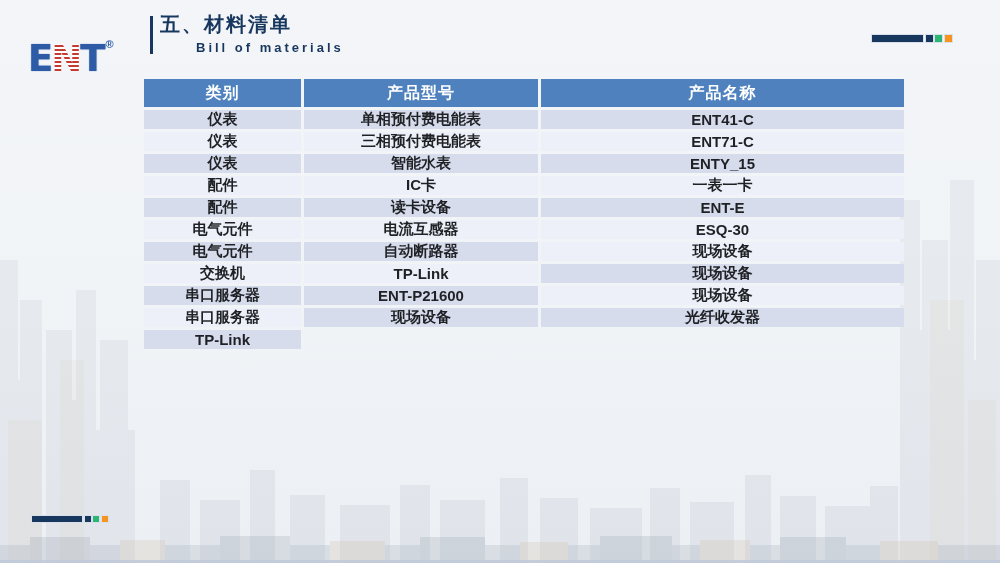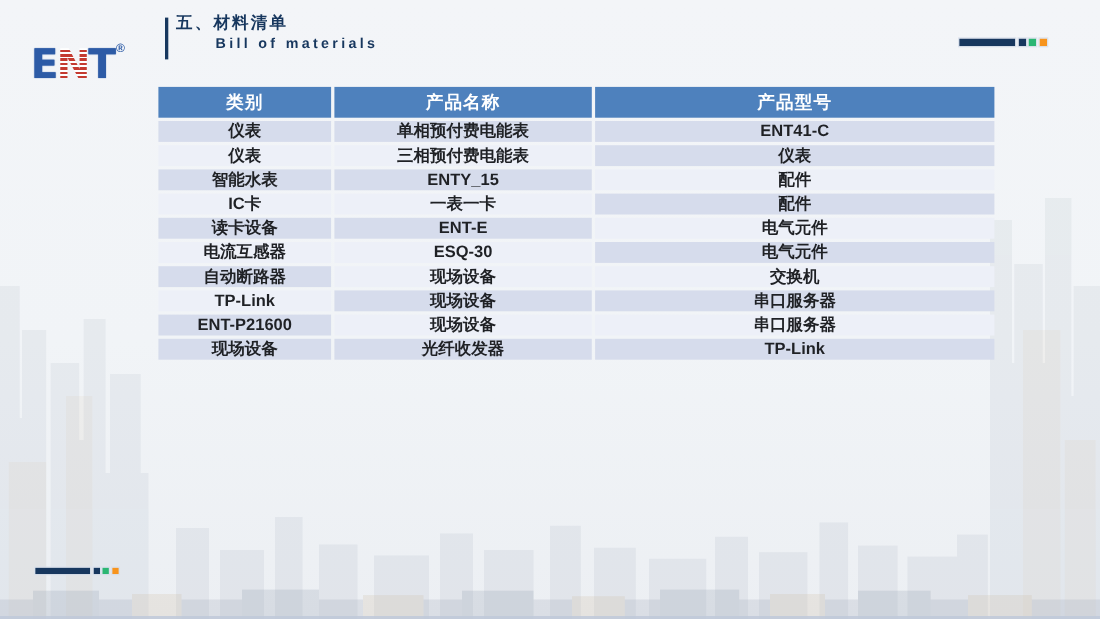--- a/index.html
+++ b/index.html
@@ -29,21 +29,21 @@
     .logo .logo-n {
       background:repeating-linear-gradient(180deg,#c43a30 0 2.5px,#ffffff 2.5px 4px);
       -webkit-background-clip:text; background-clip:text; color:transparent;
       text-shadow:none;
     }
   }
   .reg-mark { font-size:11px; color:#2d5ba6; font-weight:700; margin-left:2px; line-height:12px; }
 
   .title-divider { position:absolute; left:150px; top:16px; width:3px; height:38px; background:#17375e; }
   .title-block { position:absolute; left:160px; top:11px; }
-  .page-title { font-size:15px; font-weight:700; color:#17375e; letter-spacing:2px;font-family:Liberation Mono, monospace; }
+  .page-title { font-size:20px; font-weight:700; color:#17375e; letter-spacing:2px;font-family:Liberation Mono, monospace; }
   .page-subtitle { font-size:13px; font-weight:600; color:#17375e; letter-spacing:3px; margin-top:2px;padding-left:36px; }
 
   
   .deco { position:absolute; display:flex; align-items:center; }
   .deco-tr { left:872px; top:35px; }
   .deco-bl { left:32px; top:516px; }
   .deco .bar { width:51px; height:7px; outline:1px solid #d9e0ec; }
   .deco .sq { width:7px; height:7px; margin-left:2.5px; outline:1px solid #d9e0ec; }
   .deco-bl .bar { width:50px; height:6px; }
   .deco-bl .sq { width:6px; height:6px; }
@@ -139,27 +139,28 @@
 
   <div class="deco deco-tr">
     <div class="bar" style="background:#17375e"></div>
     <div class="sq" style="background:#17375e"></div>
     <div class="sq" style="background:#2bb673"></div>
     <div class="sq" style="background:#f7941d"></div>
   </div>
 
   <div class="bom-table" id="bom-table">
       <div class="cell head" style="background: rgb(78, 129, 189);">类别</div>
+      <div class="cell head" style="background: rgb(78, 129, 189);">产品型号</div>
       <div class="cell head" style="background: rgb(78, 129, 189);">产品名称</div>
-      <div class="cell head" style="background: rgb(78, 129, 189);">产品型号</div>
       <div class="cell row-dark">仪表</div>
       <div class="cell row-dark">单相预付费电能表</div>
       <div class="cell row-dark">ENT41-C</div>
       <div class="cell row-light">仪表</div>
       <div class="cell row-light">三相预付费电能表</div>
+      <div class="cell row-light">ENT71-C</div>
       <div class="cell row-dark">仪表</div>
       <div class="cell row-dark">智能水表</div>
       <div class="cell row-dark">ENTY_15</div>
       <div class="cell row-light">配件</div>
       <div class="cell row-light">IC卡</div>
       <div class="cell row-light">一表一卡</div>
       <div class="cell row-dark">配件</div>
       <div class="cell row-dark">读卡设备</div>
       <div class="cell row-dark">ENT-E</div>
       <div class="cell row-light">电气元件</div>

